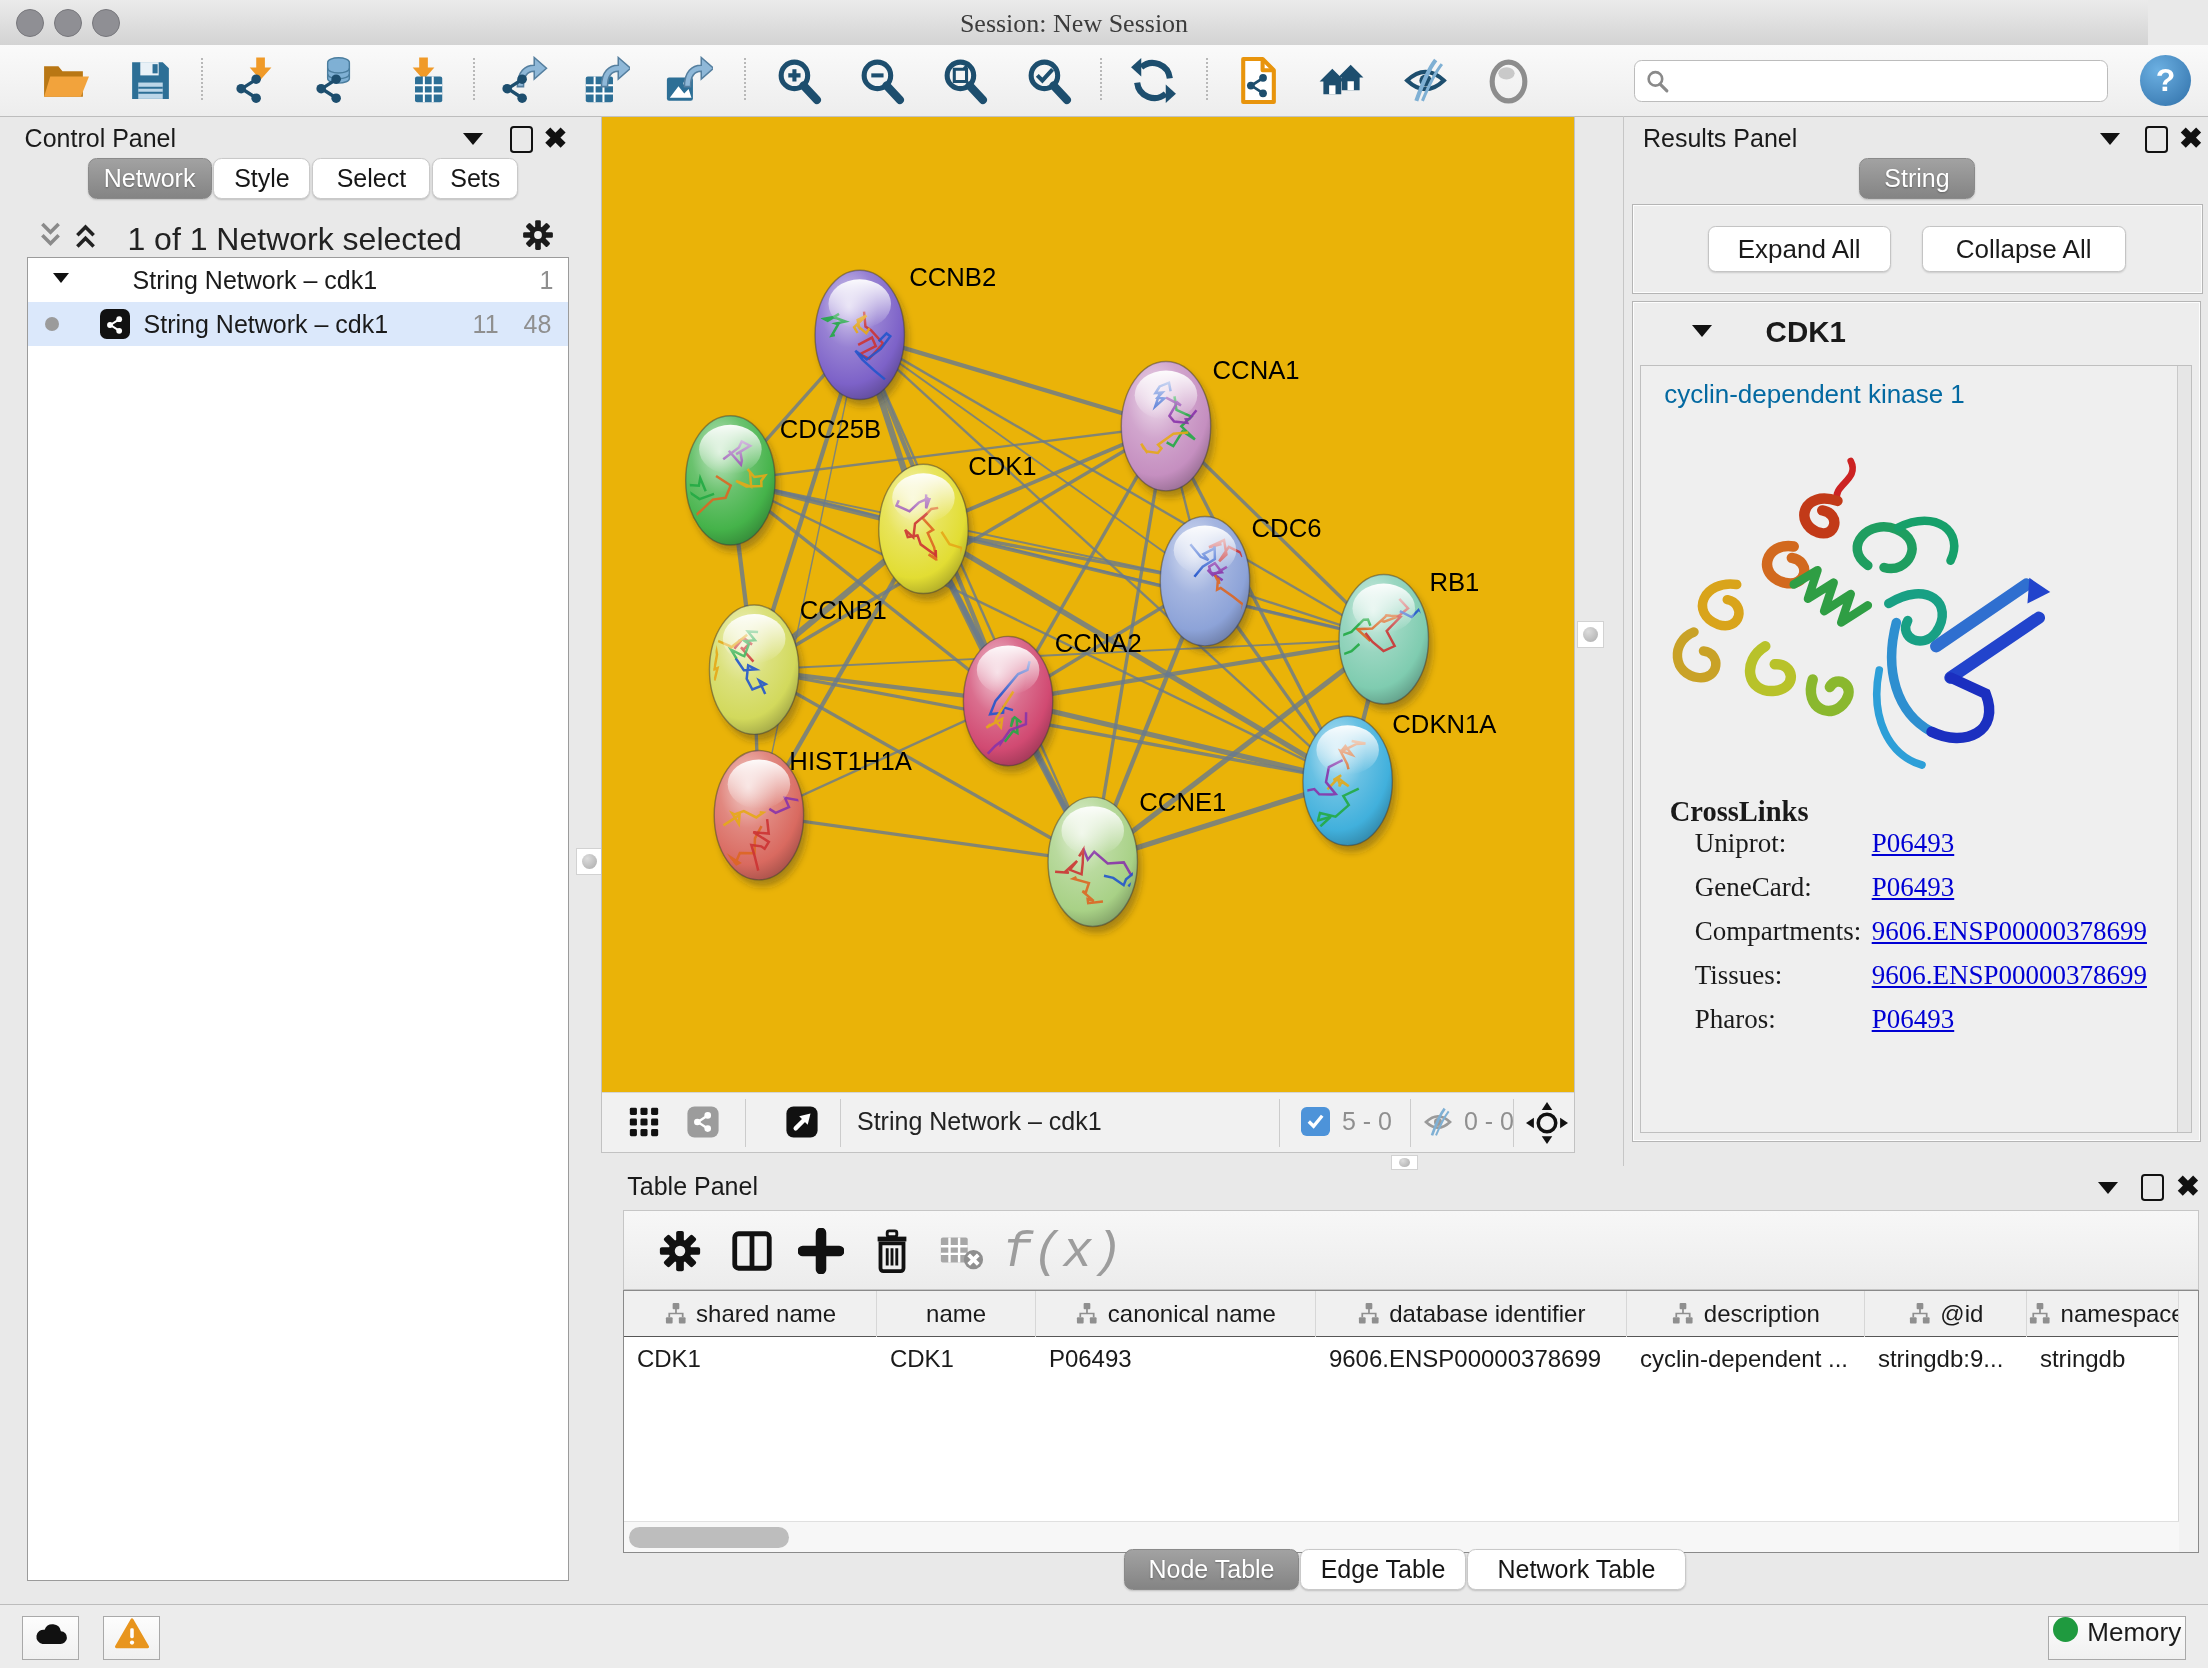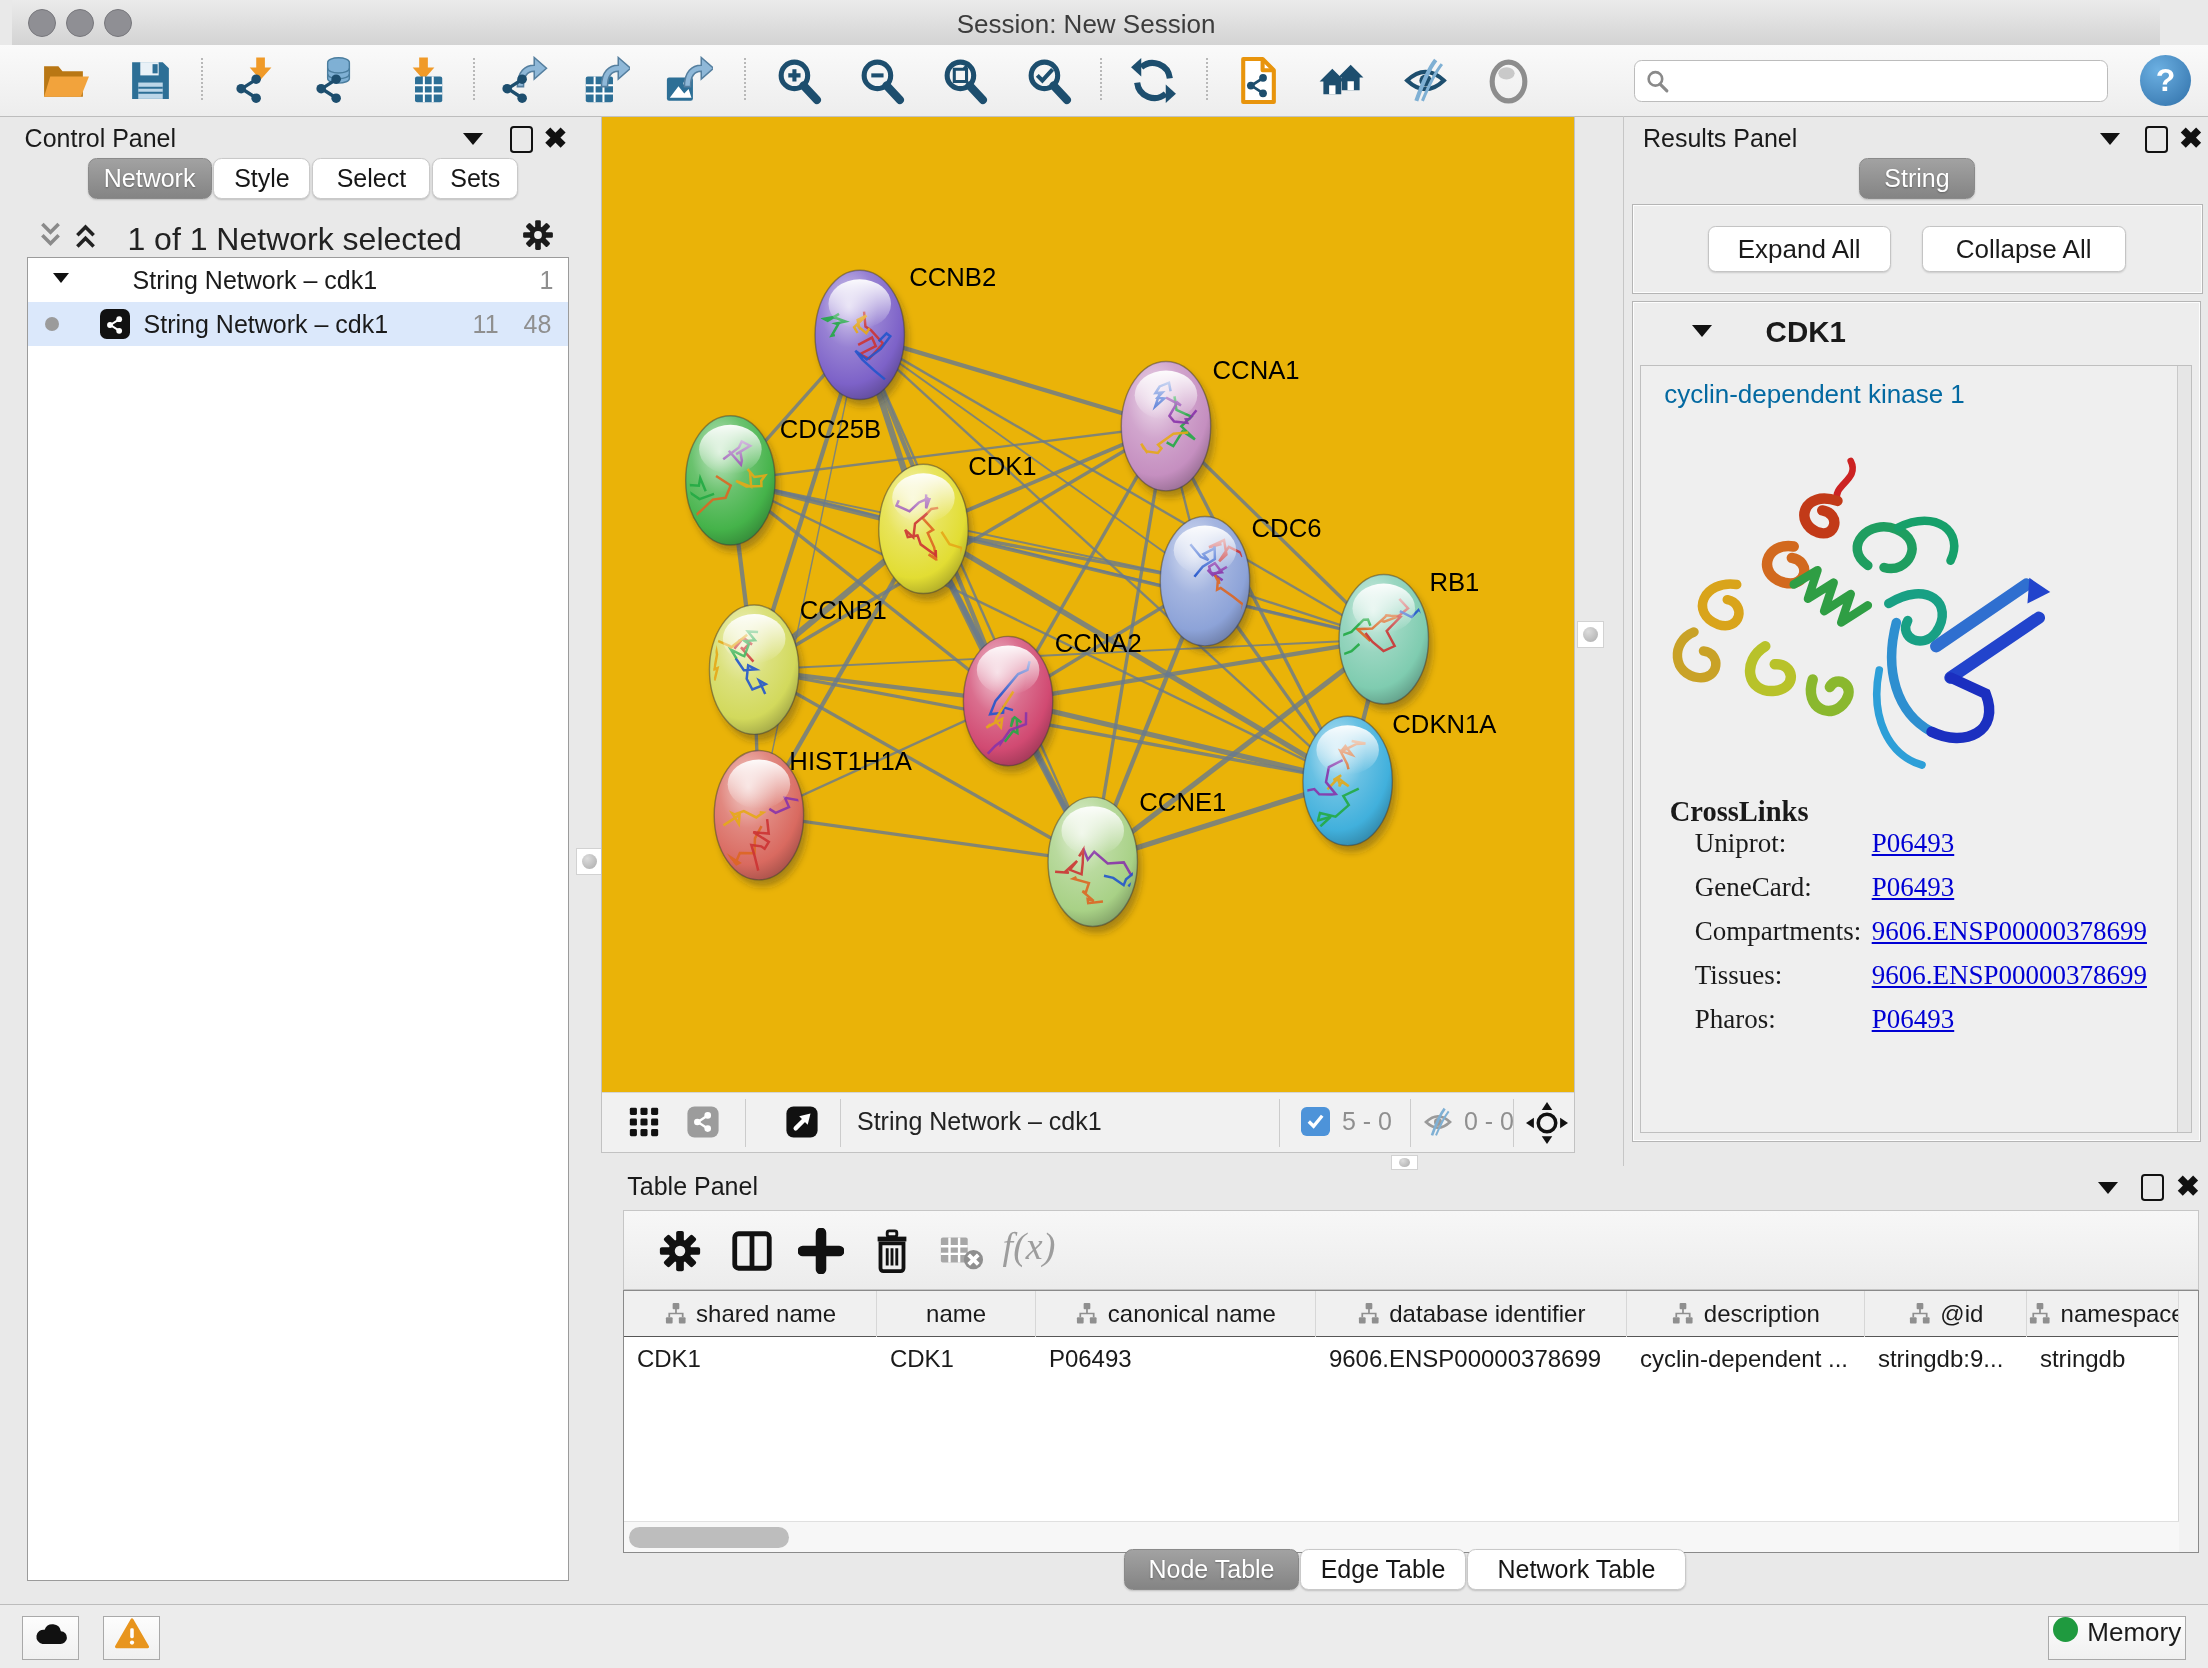--- a/index.html
+++ b/index.html
@@ -1,22 +1,22 @@
 <!DOCTYPE html>
 <html style="font-size:15px"><head>
 <meta charset="utf-8">
 <style>
   html,body{margin:0;padding:0;background:#d8d8d8;}
   #app{position:relative;width:2208px;height:1668px;background:#e9e9e9;overflow:hidden;
        font-family:"Liberation Sans",sans-serif;color:#1a1a1a;}
   .abs{position:absolute;}
 
   
-  #titlebar{left:12px;top:0;width:2148px;height:45px;
-    background:linear-gradient(#ebebeb,#d3d3d3);border-bottom:1px solid #a6a6a6;}
+  #titlebar{left:0;top:0;width:2148px;height:45px;
+    background:linear-gradient(#ebebeb,#d3d3d3);border-bottom:1px solid #a6a6a6;font-family:Liberation Serif, serif;}
   .tlight{position:absolute;top:8.6px;width:26px;height:26px;border-radius:50%;
     background:#8f8f94;border:1px solid #77777c;}
   #win-title{position:absolute;left:0;right:0;top:8.6px;text-align:center;
     font-size:26px;color:#3c3c3c;}
 
   
   #toolbar{left:0;top:45px;width:2208px;height:71px;
     background:linear-gradient(#fafafa,#ededed);border-bottom:1px solid #bdbdbd;}
   .tbtn{position:absolute;top:10.5px;width:49px;height:49px;}
   .tbtn svg{width:49px;height:49px;}
@@ -99,22 +99,22 @@
   #crosslinks h3{margin:0;font-size:28.5px;}
   .xl-row{position:relative;height:44px;font-size:27px;}
   .xl-label{position:absolute;left:25px;}
   .xl-value{position:absolute;left:202px;text-decoration:underline;}
 
   
   #table-panel{left:614px;top:1172px;width:1594px;height:428px;}
   #tp-toolbar{position:absolute;left:8.6px;top:38px;width:1576px;height:80px;box-sizing:border-box;
     background:linear-gradient(#f7f7f7,#ececec);border:1px solid #c6c6c6;}
   #tp-toolbar .ticon{position:absolute;top:17px;width:46px;height:46px;}
-  #fx-label{position:absolute;left:379px;top:13.3px;font-family:Liberation Serif, serif;
-    font-style:italic;font-size:38px;color:#9d9d9d;}
+  #fx-label{position:absolute;left:379px;top:13.3px;font-family:Liberation Mono, monospace;
+    font-style:italic;font-size:50px;color:#9d9d9d;}
   #tp-table{position:absolute;left:8.6px;top:118px;width:1576px;height:263px;background:#fff;
     border:1.9px solid #8a8a8a;box-sizing:border-box;}
   table{border-collapse:collapse;table-layout:fixed;width:1553px;}
   th{height:43px;background:#f0f0f0;border-right:1px solid #d7d7d7;font-weight:normal;
     font-size:24px;text-align:center;white-space:nowrap;overflow:hidden;}
   thead tr{border-bottom:1.9px solid #565656;}
   td{height:42px;font-size:24px;padding-left:13.3px;white-space:nowrap;overflow:hidden;}
   th svg{vertical-align:-3.8px;margin-right:9.5px;}
   #tp-vscroll{position:absolute;right:0;top:0;bottom:0;width:19px;background:#f2f2f2;border-left:1px solid #d9d9d9;}
   #tp-hscroll{position:absolute;left:0;right:19px;bottom:0;height:30px;background:#f7f7f7;border-top:1px solid #e0e0e0;}

